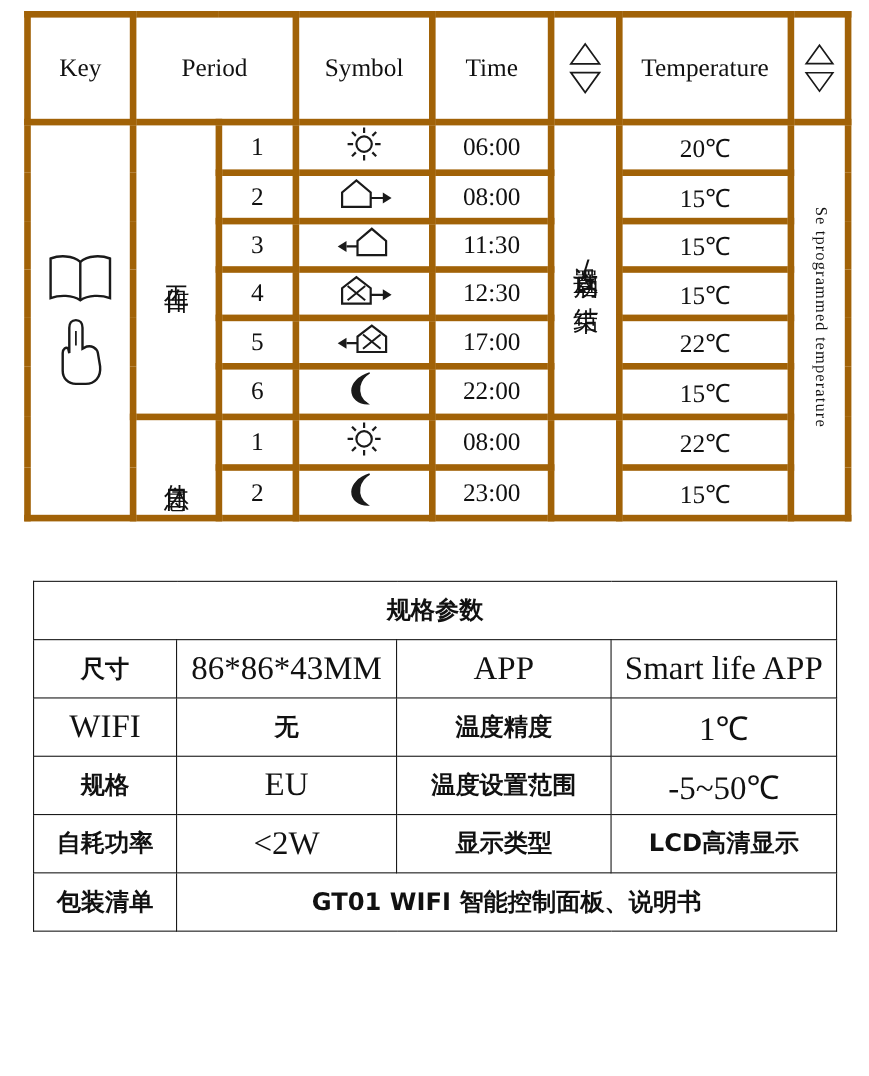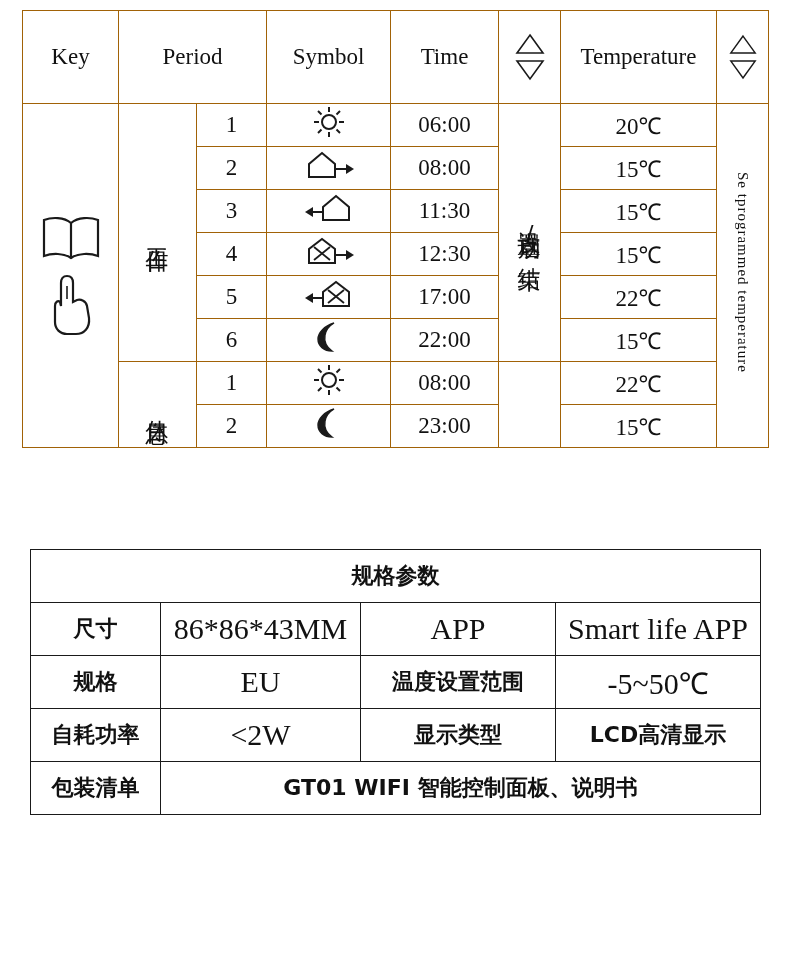--- a/index.html
+++ b/index.html
@@ -2,21 +2,21 @@
 <html><head>
 <meta charset="utf-8">
 <style>
   html,body{margin:0;padding:0;background:#ffffff;}
   body{width:790px;height:978px;font-family:"Liberation Serif",serif;color:#111;}
   .page{position:relative;width:790px;height:978px;}
 
   
   .sched-wrap{position:absolute;left:22px;top:10px;width:746px;}
   table.sched{border-collapse:collapse;width:746px;table-layout:fixed;}
-  table.sched td{border:1px solid #a16207;text-align:center;vertical-align:middle;font-size:23px;padding:0;}
+  table.sched td{border:6px solid #a16207;text-align:center;vertical-align:middle;font-size:23px;padding:0;}
   .hdr td{height:92px;font-size:25px;}
   .rowh{height:43px;}
   .keycell{width:96px;}
   .periodcell{width:78px;}
   .numcell{width:70px;}
   .symcell{width:124px;}
   .timecell{width:108px;font-size:24px;}
   .arrcell{width:62px;}
   .tempcell{width:156px;font-size:23px;}
   .arr2cell{width:52px;}
@@ -24,21 +24,21 @@
   .vert{writing-mode:vertical-rl;text-orientation:upright;letter-spacing:2px;line-height:1.05;
         font-family:"DejaVu Sans",sans-serif;font-size:22px;}
   .vert-lat{writing-mode:vertical-rl;text-orientation:mixed;font-size:15px;letter-spacing:1px;
         font-family:"Liberation Serif",serif;}
 
   .tri{display:block;margin:4px auto;}
   .keyicons{display:flex;flex-direction:column;align-items:center;justify-content:center;gap:10px;}
 
   
   .spec-wrap{position:absolute;left:30px;top:528px;width:730px;}
-  table.spec{border-collapse:collapse;width:730px;table-layout:fixed;margin-top:21px;}
+  table.spec{border-collapse:collapse;width:730px;table-layout:fixed;}
   table.spec td{border:1px solid #1a1a1a;text-align:center;vertical-align:middle;
                 font-size:22px;height:50px;font-family:"DejaVu Sans",sans-serif;font-weight:bold;}
   table.spec td.lat{font-family:"Liberation Serif",serif;font-weight:normal;font-size:30px;}
   .spec-title{font-size:26px;height:52px;font-family:"DejaVu Sans",sans-serif;font-weight:bold;}
   .c1{width:130px;} .c2{width:200px;} .c3{width:195px;} .c4{width:205px;}
   .pkg{text-align:left;}
 </style>
 </head>
 <body>
 
@@ -236,20 +236,26 @@
           <tr>
         <td colspan="4" class="spec-title">规格参数</td>
       </tr>
       <tr>
         <td>尺寸</td>
         <td class="lat">86*86*43MM</td>
         <td class="lat">APP</td>
         <td class="lat">Smart life APP</td>
       </tr>
       <tr>
+        <td class="lat">WIFI</td>
+        <td>无</td>
+        <td>温度精度</td>
+        <td class="lat">1℃</td>
+      </tr>
+      <tr>
         <td>规格</td>
         <td class="lat">EU</td>
         <td>温度设置范围</td>
         <td class="lat">-5~50℃</td>
       </tr>
       <tr>
         <td>自耗功率</td>
         <td class="lat">&lt;2W</td>
         <td>显示类型</td>
         <td>LCD高清显示</td>

